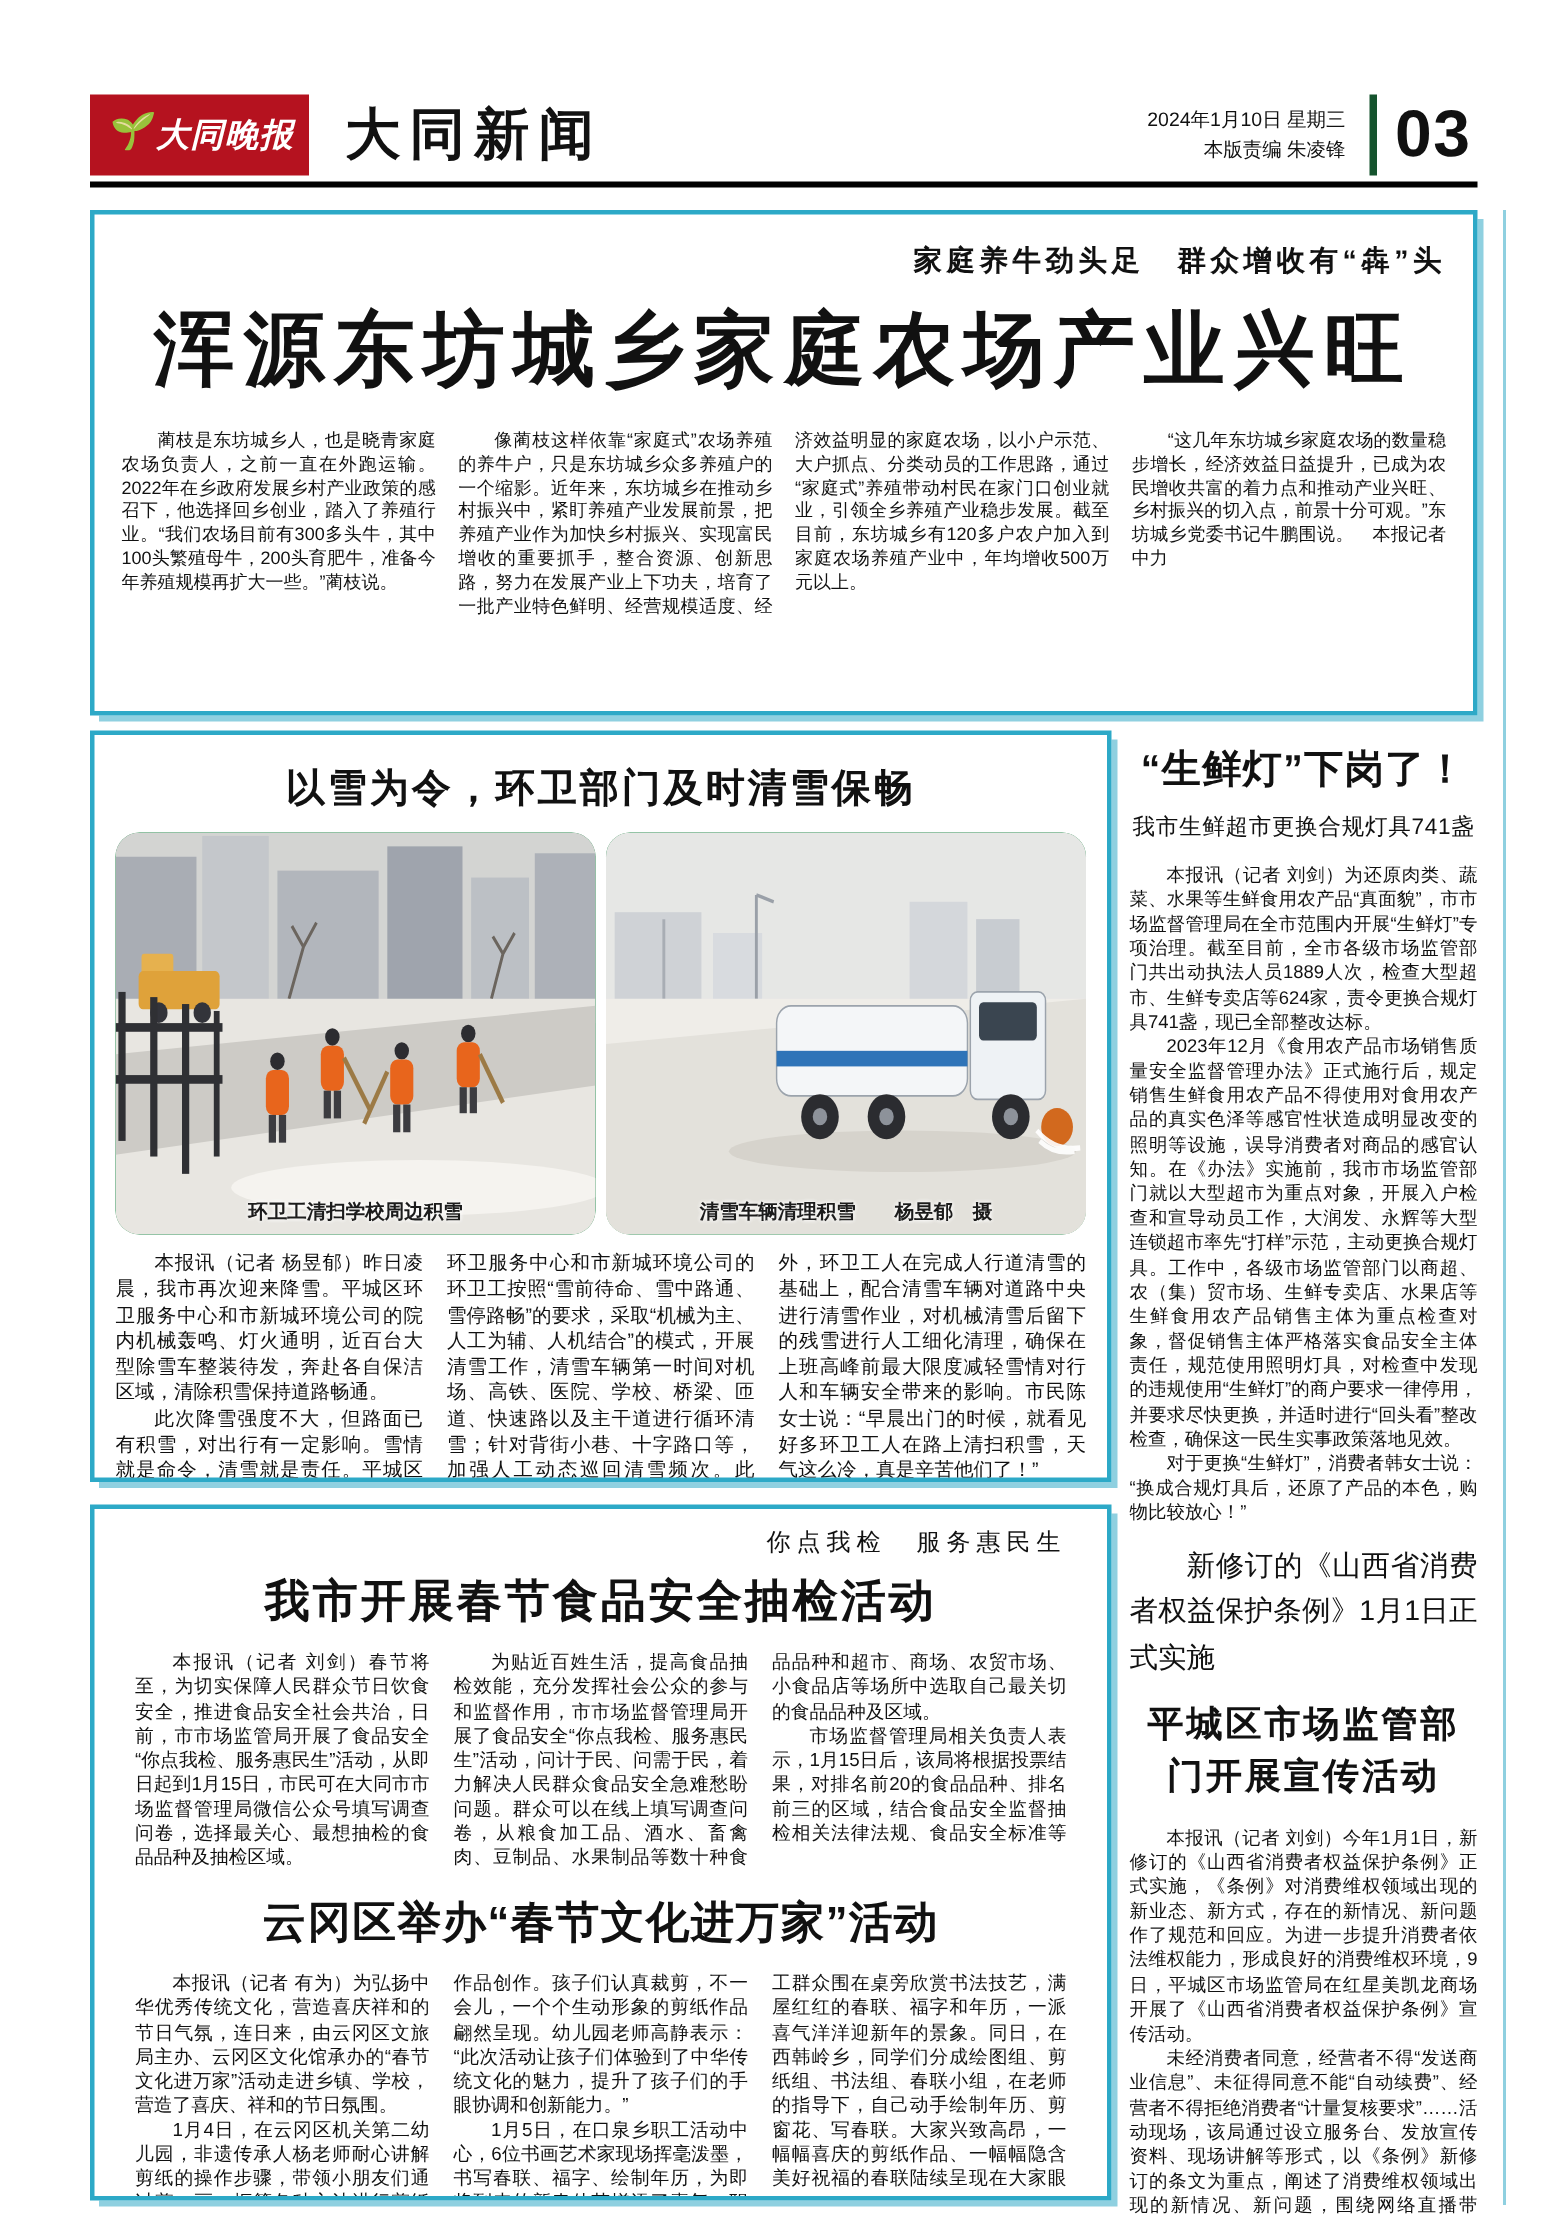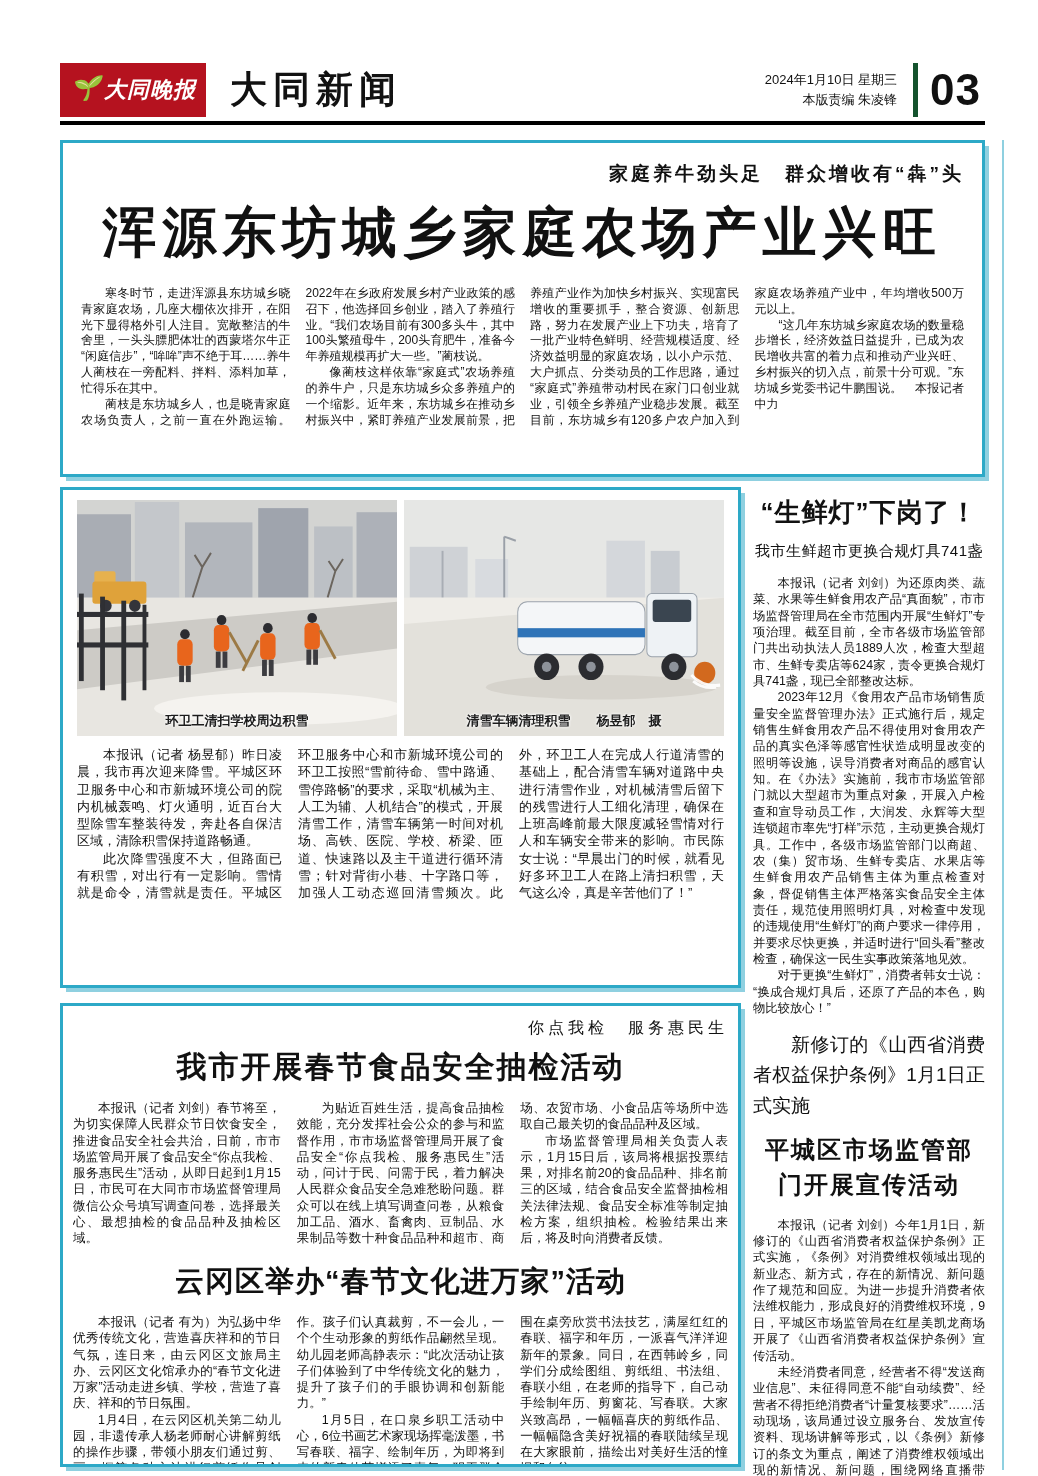--- a/index.html
+++ b/index.html
@@ -37,34 +37,34 @@
   
   .lead-box{left:60px;top:140px;width:925px;height:337px;padding:12px 18px;overflow:hidden;}
   .lead-kicker{font-size:19px;letter-spacing:3px;margin-top:6px;}
   .lead-headline{font-size:54px;letter-spacing:6px;margin:10px 0 16px;}
   .lead-body{font-size:12px;line-height:1.32;height:192px;overflow:hidden;}
 
   
   .snow-box{left:60px;top:487px;width:681px;height:501px;padding:10px 14px;overflow:hidden;}
   .snow-headline{font-size:26px;letter-spacing:2px;margin:8px 0 12px;}
   .photo-row{display:flex;gap:7px;}
-  .photo{position:relative;width:50%;height:236px;overflow:hidden;background:#15803d;}
+  .photo{position:relative;width:50%;height:268px;overflow:hidden;background:#15803d;border-radius:16px;}
   .photo svg{width:100%;height:100%;display:block;}
   .photo-caption{position:absolute;left:0;right:0;bottom:6px;text-align:center;font-size:13px;font-weight:700;color:#1c1c1c;text-shadow:0 0 3px #fff,0 0 3px #fff;}
   .snow-body{margin-top:10px;font-size:13px;line-height:1.33;height:188px;overflow:hidden;}
 
   
   .side{position:absolute;left:753px;width:232px;}
   .fresh{top:495px;}
   .fresh-title{font-size:26px;letter-spacing:1px;}
   .fresh-sub{text-align:center;font-size:15px;font-weight:400;margin:12px 0 14px;letter-spacing:.5px;}
   .side-body{font-size:12.3px;line-height:1.33;}
 
   
-  .bottom-box{left:60px;top:1003px;width:681px;height:464px;padding:10px 10px;overflow:hidden;}
+  .bottom-box{left:60px;top:1003px;width:681px;height:464px;padding:10px 27px;overflow:hidden;}
   .food-kicker{font-size:16px;letter-spacing:4px;font-weight:400;margin-top:2px;}
   .food-headline{font-size:30px;letter-spacing:2px;margin:8px 0 12px;}
   .food-body{font-size:12.5px;line-height:1.3;height:148px;overflow:hidden;}
   .yg-headline{font-size:29px;letter-spacing:1px;margin:14px 0 12px;}
   .yg-body{font-size:12.5px;line-height:1.3;height:172px;overflow:hidden;}
 
   
   .pc{top:1030px;}
   .pc-kicker{font-size:19px;line-height:1.6;text-indent:2em;text-align:justify;font-weight:400;}
   .pc-headline{font-size:24px;letter-spacing:2px;line-height:1.45;margin:12px 0 14px;}
@@ -86,28 +86,28 @@
     </div>
     <div class="pagenum">03</div>
   </div>
   <div class="header-rule"></div>
   <div class="page-right-edge"></div>
 
   <section class="framed lead-box">
     <div class="kicker lead-kicker">家庭养牛劲头足　群众增收有“犇”头</div>
     <h1 class="headline lead-headline">浑源东坊城乡家庭农场产业兴旺</h1>
     <div class="body cols4 lead-body">
-        <p>寒冬时节，走进浑源县东坊城乡晓青家庭农场，几座大棚依次排开，在阳光下显得格外引人注目。宽敞整洁的牛舍里，一头头膘肥体壮的西蒙塔尔牛正“闲庭信步”，“哞哞”声不绝于耳……养牛人蔺枝在一旁配料、拌料、添料加草，忙得乐在其中。</p>
         <p>蔺枝是东坊城乡人，也是晓青家庭农场负责人，之前一直在外跑运输。2022年在乡政府发展乡村产业政策的感召下，他选择回乡创业，踏入了养殖行业。“我们农场目前有300多头牛，其中100头繁殖母牛，200头育肥牛，准备今年养殖规模再扩大一些。”蔺枝说。</p>
         <p>像蔺枝这样依靠“家庭式”农场养殖的养牛户，只是东坊城乡众多养殖户的一个缩影。近年来，东坊城乡在推动乡村振兴中，紧盯养殖产业发展前景，把养殖产业作为加快乡村振兴、实现富民增收的重要抓手，整合资源、创新思路，努力在发展产业上下功夫，培育了一批产业特色鲜明、经营规模适度、经济效益明显的家庭农场，以小户示范、大户抓点、分类动员的工作思路，通过“家庭式”养殖带动村民在家门口创业就业，引领全乡养殖产业稳步发展。截至目前，东坊城乡有120多户农户加入到家庭农场养殖产业中，年均增收500万元以上。</p>
         <p>“这几年东坊城乡家庭农场的数量稳步增长，经济效益日益提升，已成为农民增收共富的着力点和推动产业兴旺、乡村振兴的切入点，前景十分可观。”东坊城乡党委书记牛鹏围说。　本报记者　中力</p>
       </div>
   </section>
 
   <section class="framed snow-box">
+    <h2 class="headline snow-headline">以雪为令，环卫部门及时清雪保畅</h2>
     <div class="photo-row">
       <figure class="photo">
         <svg viewBox="0 0 332 232" preserveAspectRatio="none">
           <rect width="332" height="110" fill="#d3d4d2"></rect>
           <rect x="0" y="14" width="56" height="82" fill="#a9adb4"></rect>
           <rect x="60" y="2" width="46" height="94" fill="#c4c7cb"></rect>
           <rect x="112" y="22" width="70" height="74" fill="#b2b6bc"></rect>
           <rect x="188" y="8" width="52" height="88" fill="#9fa4ad"></rect>
           <rect x="246" y="26" width="40" height="70" fill="#bcc0c5"></rect>
           <rect x="290" y="12" width="42" height="84" fill="#adb1b8"></rect>

